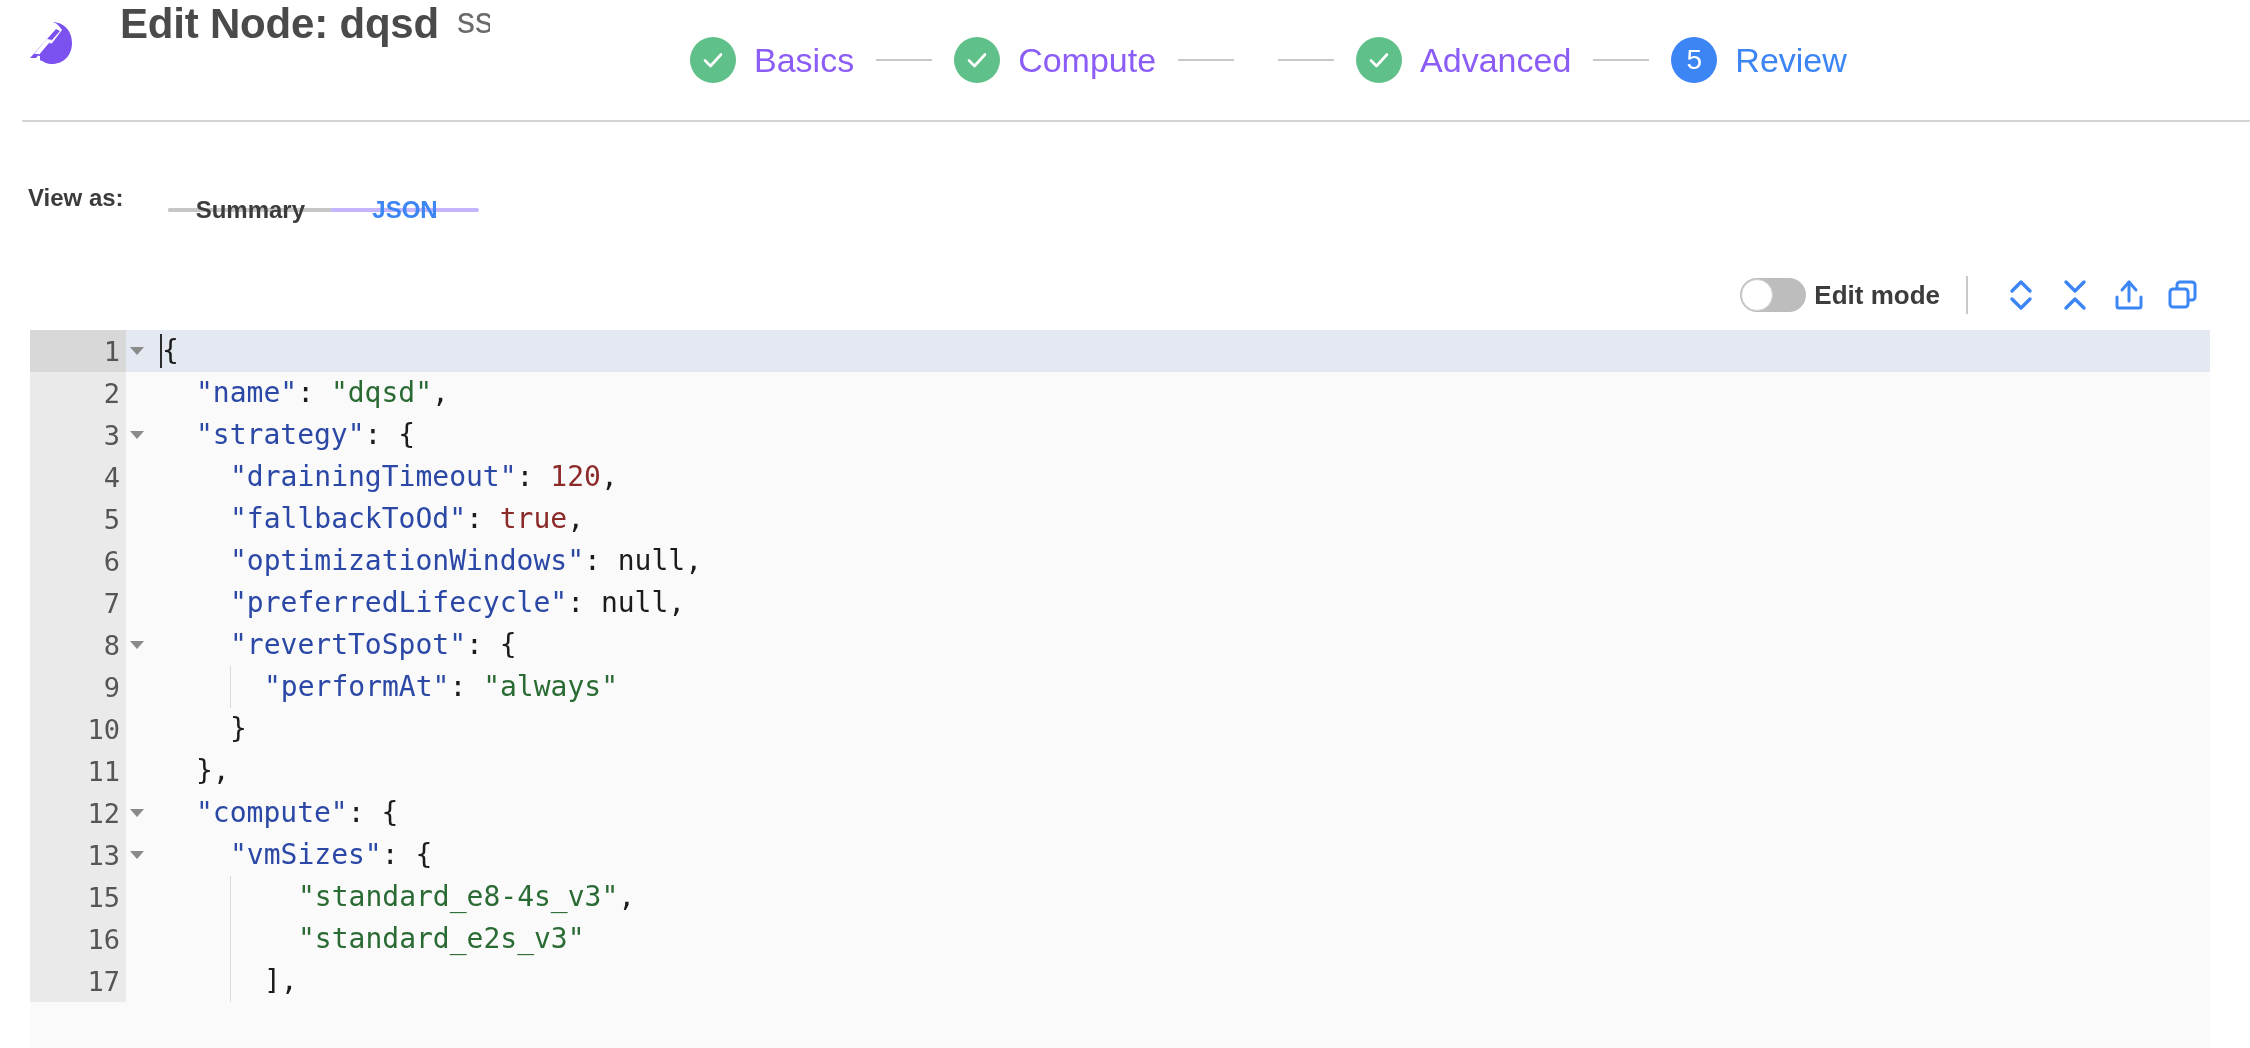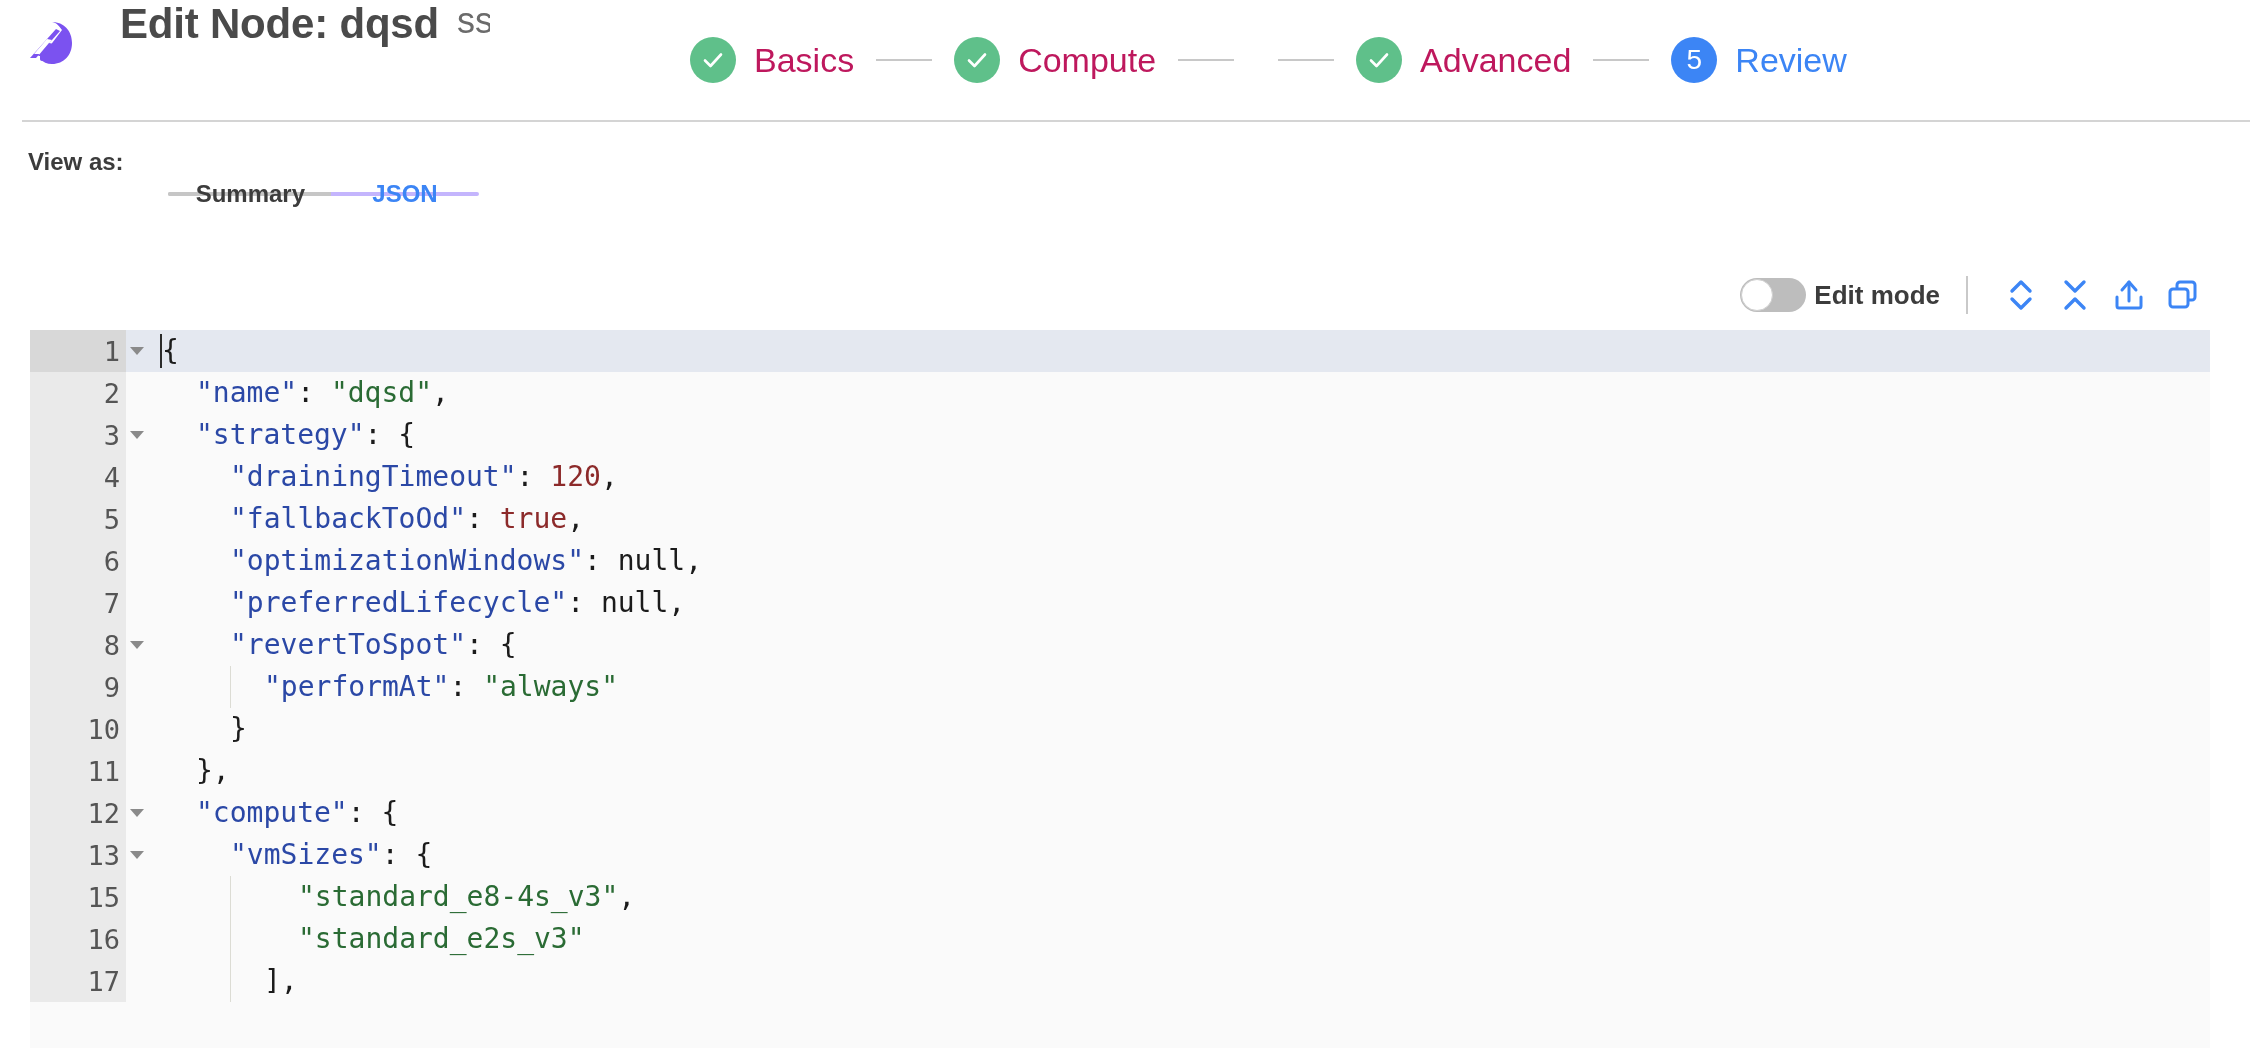--- a/index.html
+++ b/index.html
@@ -50,34 +50,34 @@
     flex: 0 0 auto;
   }
   .step-badge.done { background: #5fc08a; }
   .step-badge.current { background: #3c85f5; }
   .step-badge.current span {
     color: #ffffff; font-size: 28px; font-weight: normal;
     line-height: 1;
   }
   .check { width: 24px; height: 24px; display:block; }
   .step-label {
-    margin-left: 18px; font-size: 34px; color: #be185d;
+    margin-left: 18px; font-size: 34px; color: #8b5cf6;
     font-weight: normal; white-space: nowrap;
   }
   .step-label.current { color: #3c85f5; font-weight: normal; }
   .connector {
     width: 56px; height: 2px; background: #c8c8c8;
     margin: 0 22px; flex: 0 0 auto;
   }
 
   
   .viewas-row {
     position: absolute; left: 0; top: 148px;
     width: 2250px; height: 64px;
-    display: flex; align-items: flex-start;
+    display: flex; align-items: flex-end;
   }
   .viewas-label {
     margin-left: 28px; font-size: 24px; font-weight: bold;
     color: #3c3c3c;
   }
   .segmented {
     margin-left: 44px; display: flex; height: 48px;
   }
   .seg {
     display: flex; align-items: center; justify-content: center;

